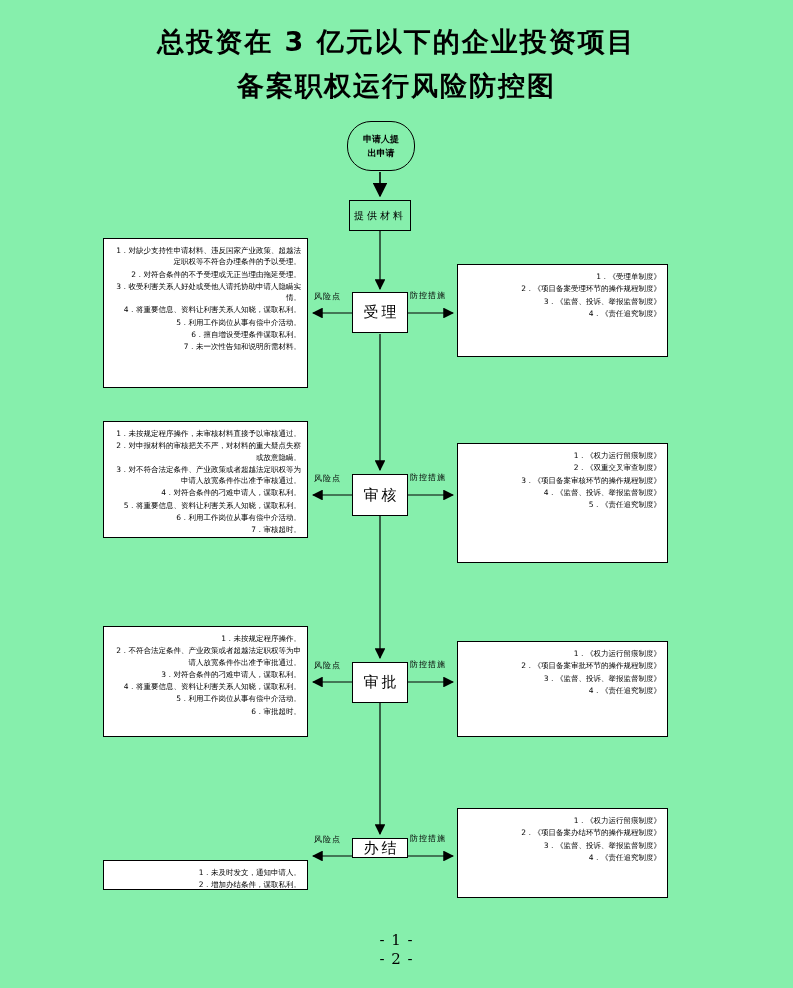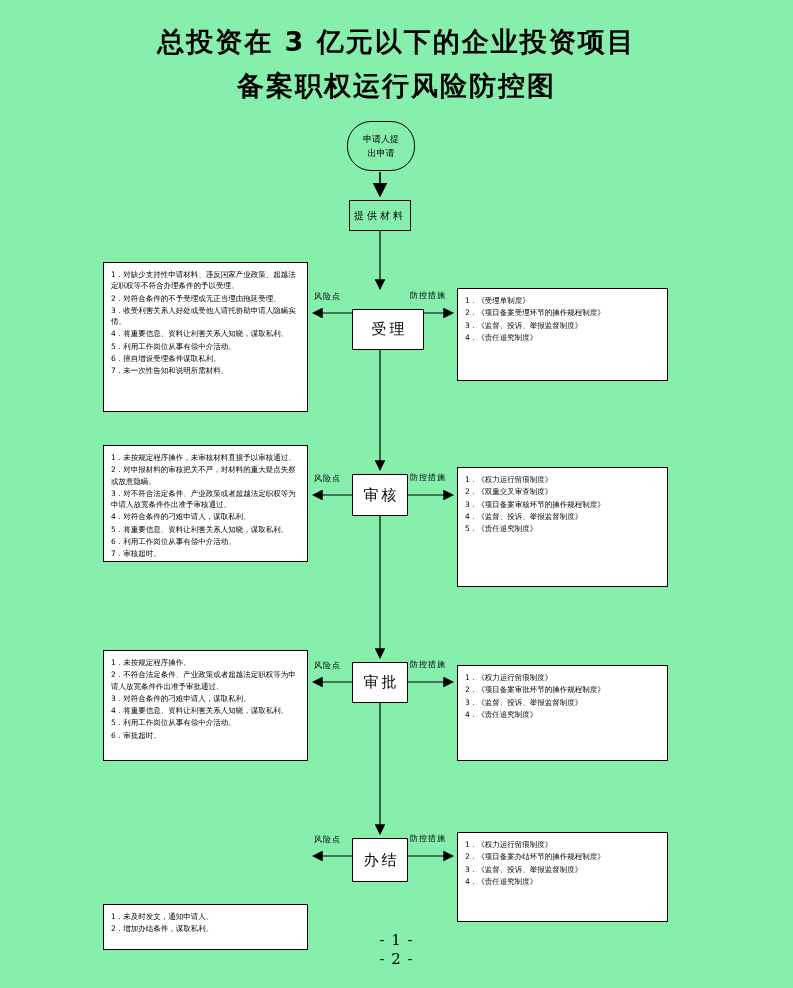--- a/index.html
+++ b/index.html
@@ -10,36 +10,36 @@
   .title-line{
     position:absolute;left:0;width:100%;text-align:center;
     font-weight:bold;font-size:27px;letter-spacing:2px;
   }
   #title1{top:24px;}
   #title2{top:68px;}
   .terminal{
     position:absolute;left:347px;top:121px;width:68px;height:50px;
     border:1.6px solid #000;border-radius:24px;
     display:flex;align-items:center;justify-content:center;text-align:center;
-    font-size:9px;line-height:1.6;padding:0 13px;box-sizing:border-box;
+    font-size:9px;line-height:1.6;padding:0 13px;box-sizing:border-box;font-weight:bold;
   }
   .process-small{
     position:absolute;left:349px;top:200px;width:62px;height:31px;
     border:1px solid #000;display:flex;align-items:center;justify-content:center;
     font-size:10px;letter-spacing:3px;box-sizing:border-box;
   }
   .node{
     position:absolute;border:1px solid #000;background:#fff;
     display:flex;align-items:center;justify-content:center;
     font-size:15px;letter-spacing:3px;box-sizing:border-box;text-indent:3px;
   }
   .box{
     position:absolute;border:1px solid #000;box-sizing:border-box;
     padding:6px 6px 16px 7px;font-size:7.5px;line-height:1.5;
-    text-align:left;overflow:hidden;background:#fff;margin-top:24px;
+    text-align:right;overflow:hidden;background:#fff;
   }
   .box .li{margin:0 0 1px 0;}
   .lbl{
     position:absolute;font-size:8px;letter-spacing:1px;white-space:nowrap;text-align:right;
   }
   .footer-line{
     position:absolute;left:0;width:100%;text-align:center;
     font-family:"DejaVu Serif","Liberation Serif",serif;font-size:15px;
     letter-spacing:1px;
   }
@@ -88,21 +88,21 @@
   <div class="box" style="left:103px;top:238px;width:205px;height:150px">
       <div class="li">1．对缺少支持性申请材料、违反国家产业政策、超越法定职权等不符合办理条件的予以受理。</div>
       <div class="li">2．对符合条件的不予受理或无正当理由拖延受理。</div>
       <div class="li">3．收受利害关系人好处或受他人请托协助申请人隐瞒实情。</div>
       <div class="li">4．将重要信息、资料让利害关系人知晓，谋取私利。</div>
       <div class="li">5．利用工作岗位从事有偿中介活动。</div>
       <div class="li">6．擅自增设受理条件谋取私利。</div>
       <div class="li">7．未一次性告知和说明所需材料。</div>
     </div>
   <div class="lbl" style="left:314px;top:291px">风险点</div>
-  <div class="node" style="left:352px;top:309px;width:72px;height:41px">受理</div>
+  <div class="node" style="left:352px;top:292px;width:56px;height:41px">受理</div>
   <div class="lbl" style="left:410px;top:290px">防控措施</div>
   <div class="box" style="left:457px;top:264px;width:211px;height:93px">
       <div class="li">1．《受理单制度》</div>
       <div class="li">2．《项目备案受理环节的操作规程制度》</div>
       <div class="li">3．《监督、投诉、举报监督制度》</div>
       <div class="li">4．《责任追究制度》</div>
     </div>
 
   <div class="box" style="left:103px;top:421px;width:205px;height:117px">
       <div class="li">1．未按规定程序操作，未审核材料直接予以审核通过。</div>
@@ -135,26 +135,26 @@
   <div class="lbl" style="left:314px;top:660px">风险点</div>
   <div class="node" style="left:352px;top:662px;width:56px;height:41px">审批</div>
   <div class="lbl" style="left:410px;top:659px">防控措施</div>
   <div class="box" style="left:457px;top:641px;width:211px;height:96px">
       <div class="li">1．《权力运行留痕制度》</div>
       <div class="li">2．《项目备案审批环节的操作规程制度》</div>
       <div class="li">3．《监督、投诉、举报监督制度》</div>
       <div class="li">4．《责任追究制度》</div>
     </div>
 
-  <div class="box" style="left:103px;top:880px;width:205px;height:46px">
+  <div class="box" style="left:103px;top:860px;width:205px;height:30px">
       <div class="li">1．未及时发文，通知申请人。</div>
       <div class="li">2．增加办结条件，谋取私利。</div>
     </div>
   <div class="lbl" style="left:314px;top:834px">风险点</div>
-  <div class="node" style="left:352px;top:838px;width:56px;height:44px">办结</div>
+  <div class="node" style="left:352px;top:838px;width:56px;height:20px">办结</div>
   <div class="lbl" style="left:410px;top:833px">防控措施</div>
   <div class="box" style="left:457px;top:808px;width:211px;height:90px">
       <div class="li">1．《权力运行留痕制度》</div>
       <div class="li">2．《项目备案办结环节的操作规程制度》</div>
       <div class="li">3．《监督、投诉、举报监督制度》</div>
       <div class="li">4．《责任追究制度》</div>
     </div>
 
   <div class="footer-line" id="pg1">- 1 -</div>
   <div class="footer-line" id="pg2">- 2 -</div>

